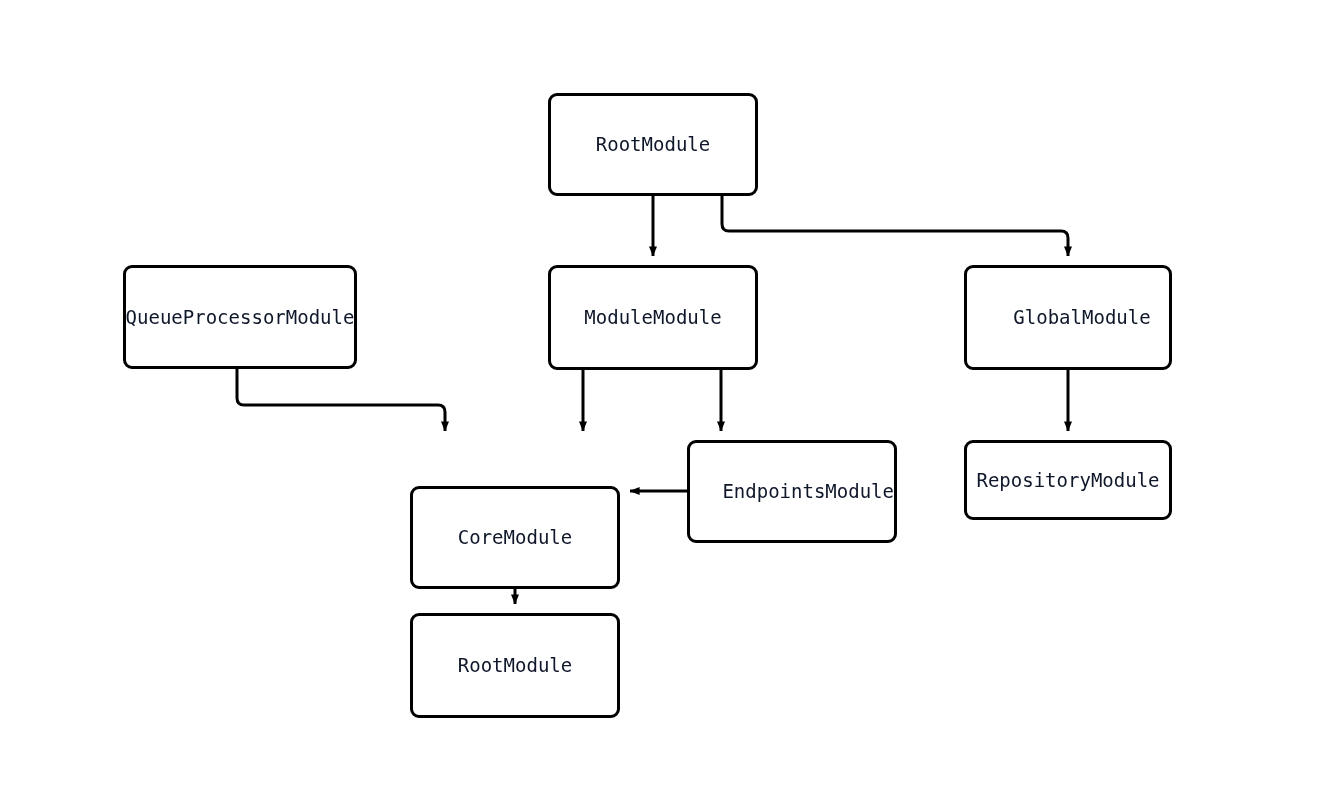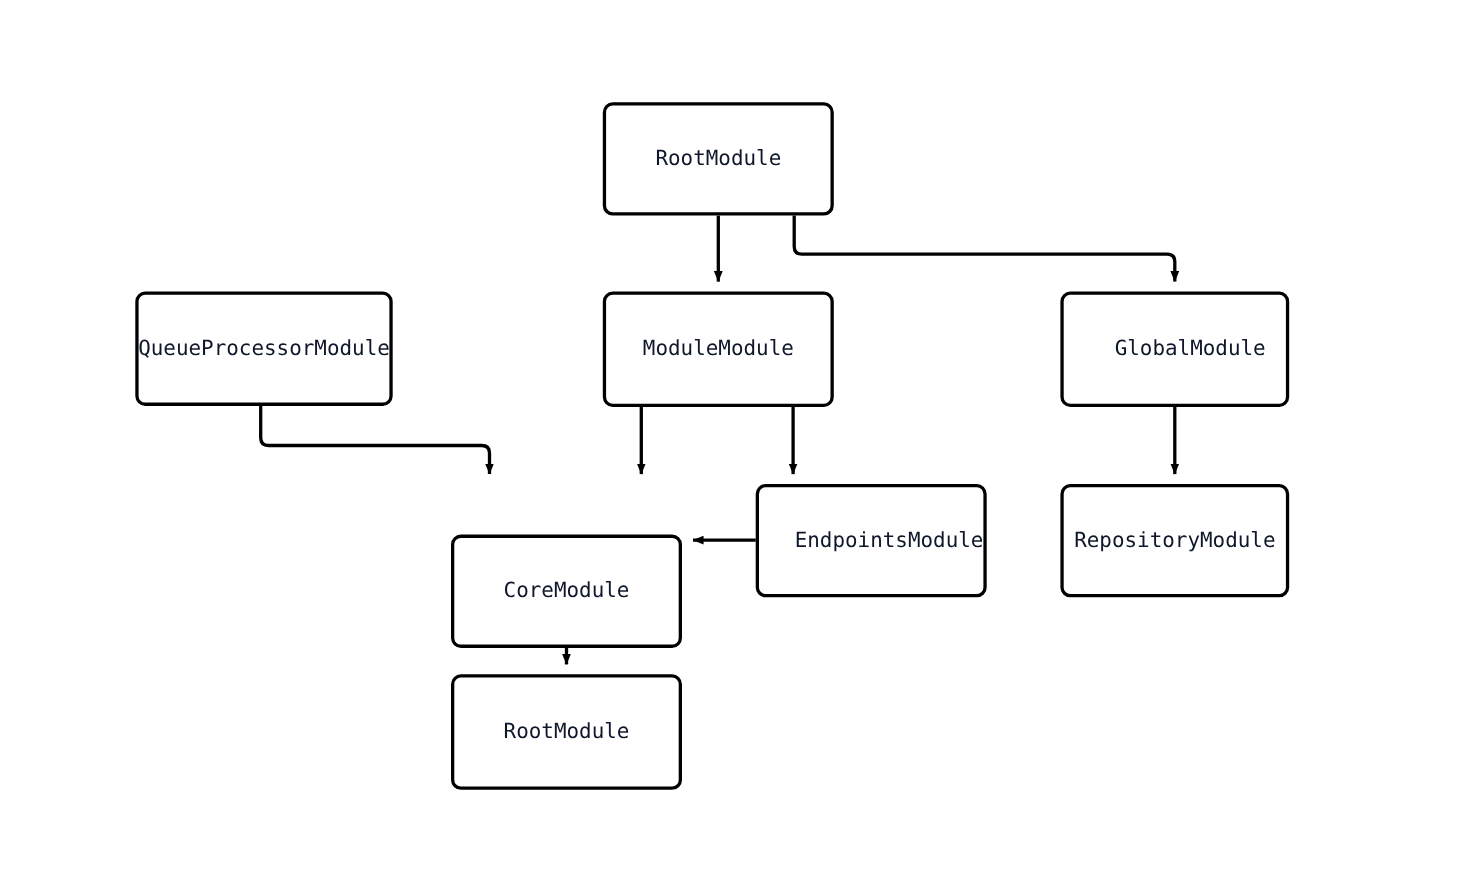--- a/index.html
+++ b/index.html
@@ -114,21 +114,21 @@
   <div class="node" id="node-core" style="left: 410px; top: 440px; width: 210px; height: 103px; margin-top: 46px;">
     <span class="line1">Core</span>
     <span class="line2">Module</span>
   </div>
 
   <div class="node" id="node-endpoints" style="left: 687px; top: 440px; width: 210px; height: 103px; justify-content: flex-end;">
     <span class="line1">Endpoints</span>
     <span class="line2">Module</span>
   </div>
 
-  <div class="node" id="node-repository" style="left: 964px; top: 440px; width: 208px; height: 103px;">
+  <div class="node" id="node-repository" style="left: 964px; top: 440px; width: 208px; height: 80px;">
     <span class="line1">Repository</span>
     <span class="line2">Module</span>
   </div>
 
   <div class="node" id="node-queue" style="left: 410px; top: 613px; width: 210px; height: 105px;">
     <span class="line1">Root</span>
     <span class="line2">Module</span>
   </div>
 
 </div>

